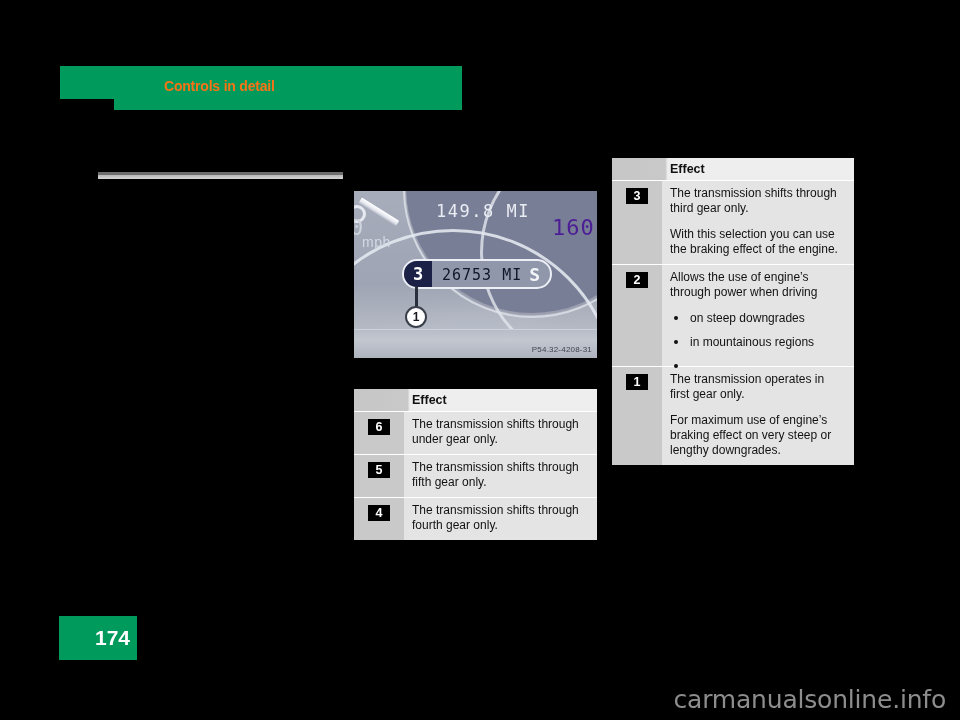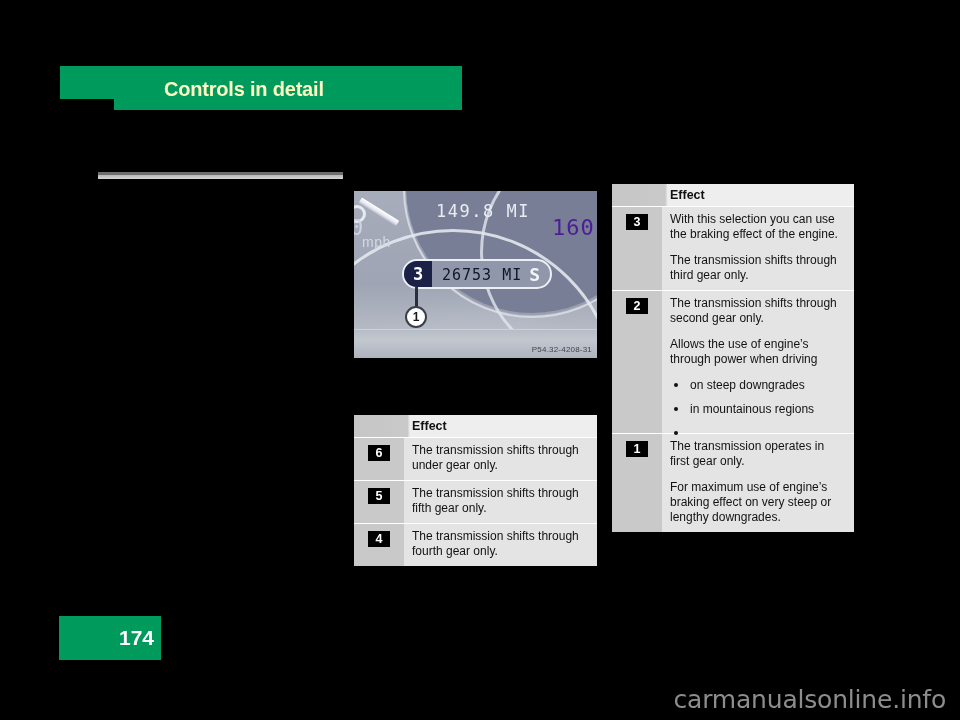--- a/index.html
+++ b/index.html
@@ -37,23 +37,23 @@
     left: 54px;
     top: 0;
     width: 348px;
     height: 44px;
     background: #009a5c;
   }
   #page-header .header-title {
     position: absolute;
     left: 104px;
     top: 12px;
-    font-size: 20px;
-    font-weight: bold;
-    color: #fef9c3;
+    font-size: 14px;
+    font-weight: bold;
+    color: #f97316;
     letter-spacing: -0.2px;
     white-space: nowrap;
     text-align: right;
   }
 
   
   #column-rule {
     position: absolute;
     left: 98px;
     top: 172px;
@@ -269,21 +269,20 @@
     font-family: "Liberation Sans", sans-serif;
     color: #41454e;
     letter-spacing: 0.2px;
   }
 
   
   .gear-table {
     position: absolute;
     background: #f0abfc;
     border-collapse: collapse;
-    margin-top: 26px;
   }
   .gear-table .t-header {
     display: flex;
     background: linear-gradient(to right, #c6c6c6 0%, #c9c9c9 22%, #eeeeee 23%, #eeeeee 100%);
     height: 22px;
     align-items: center;
   }
   .gear-table .t-header .hcell-left {
     width: 50px;
     flex: 0 0 50px;
@@ -375,21 +374,21 @@
     left: 612px;
     top: 158px;
     width: 242px;
   }
 
   
   #page-number-block {
     position: absolute;
     left: 59px;
     top: 616px;
-    width: 102px;
+    width: 78px;
     height: 44px;
     background: #009a5c;
   }
   #page-number-block .page-num {
     position: absolute;
     right: 7px;
     top: 10px;
     font-size: 21px;
     font-weight: bold;
     color: #ffffff;
@@ -482,30 +481,29 @@
   <div class="t-header">
     <div class="hcell-left"></div>
     <div class="hcell-right">Effect</div>
   </div>
   <div>
       <div class="t-row first-row">
         <div class="cell-gear">
           <div class="gear-badge">3</div>
         </div>
         <div class="cell-text">
+          <p>The transmission shifts through third gear only.</p>
           <p>With this selection you can use the braking effect of the engine.</p>
-          <p>The transmission shifts through third gear only.</p>
         </div>
       </div>
       <div class="t-row">
         <div class="cell-gear">
           <div class="gear-badge">2</div>
         </div>
         <div class="cell-text">
-          <p>The transmission shifts through second gear only.</p>
           <p>Allows the use of engine’s through power when driving</p>
           <ul class="bullets">
             <li><span class="bullet-dot"></span><span>on steep downgrades</span></li>
             <li><span class="bullet-dot"></span><span>in mountainous regions</span></li>
             <li><span class="bullet-dot"></span></li>
           </ul>
         </div>
       </div>
       <div class="t-row">
         <div class="cell-gear">

